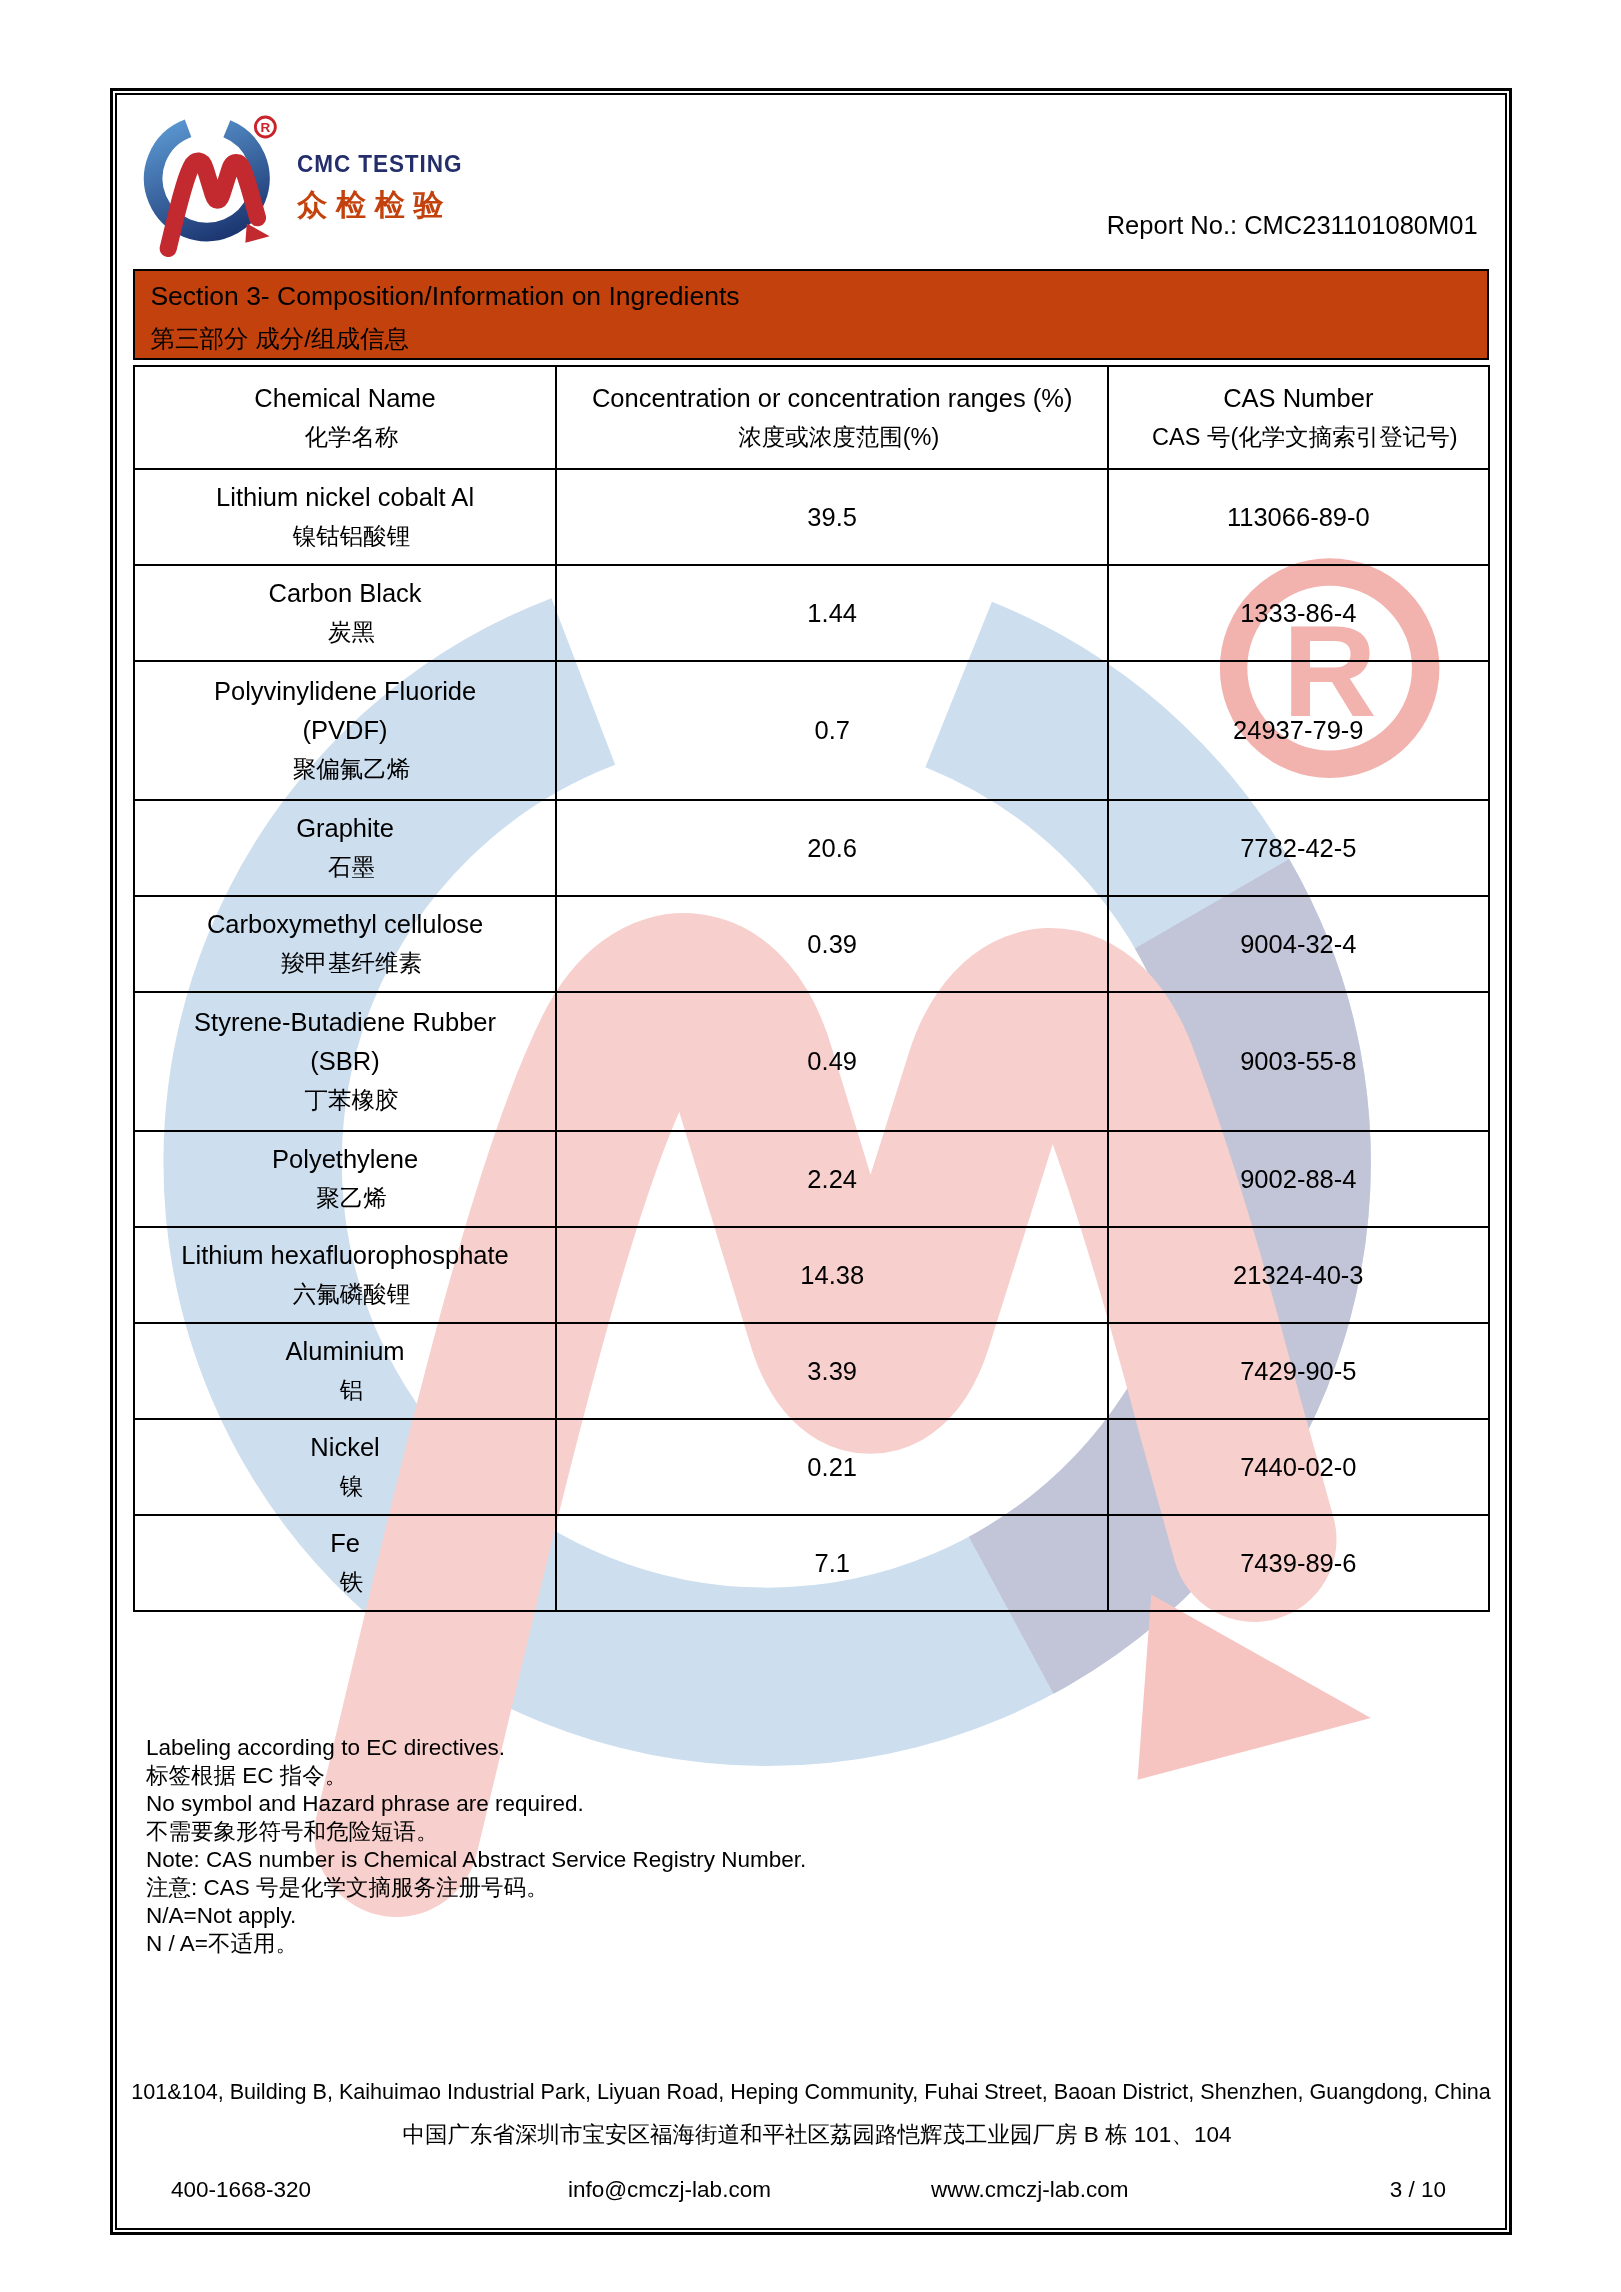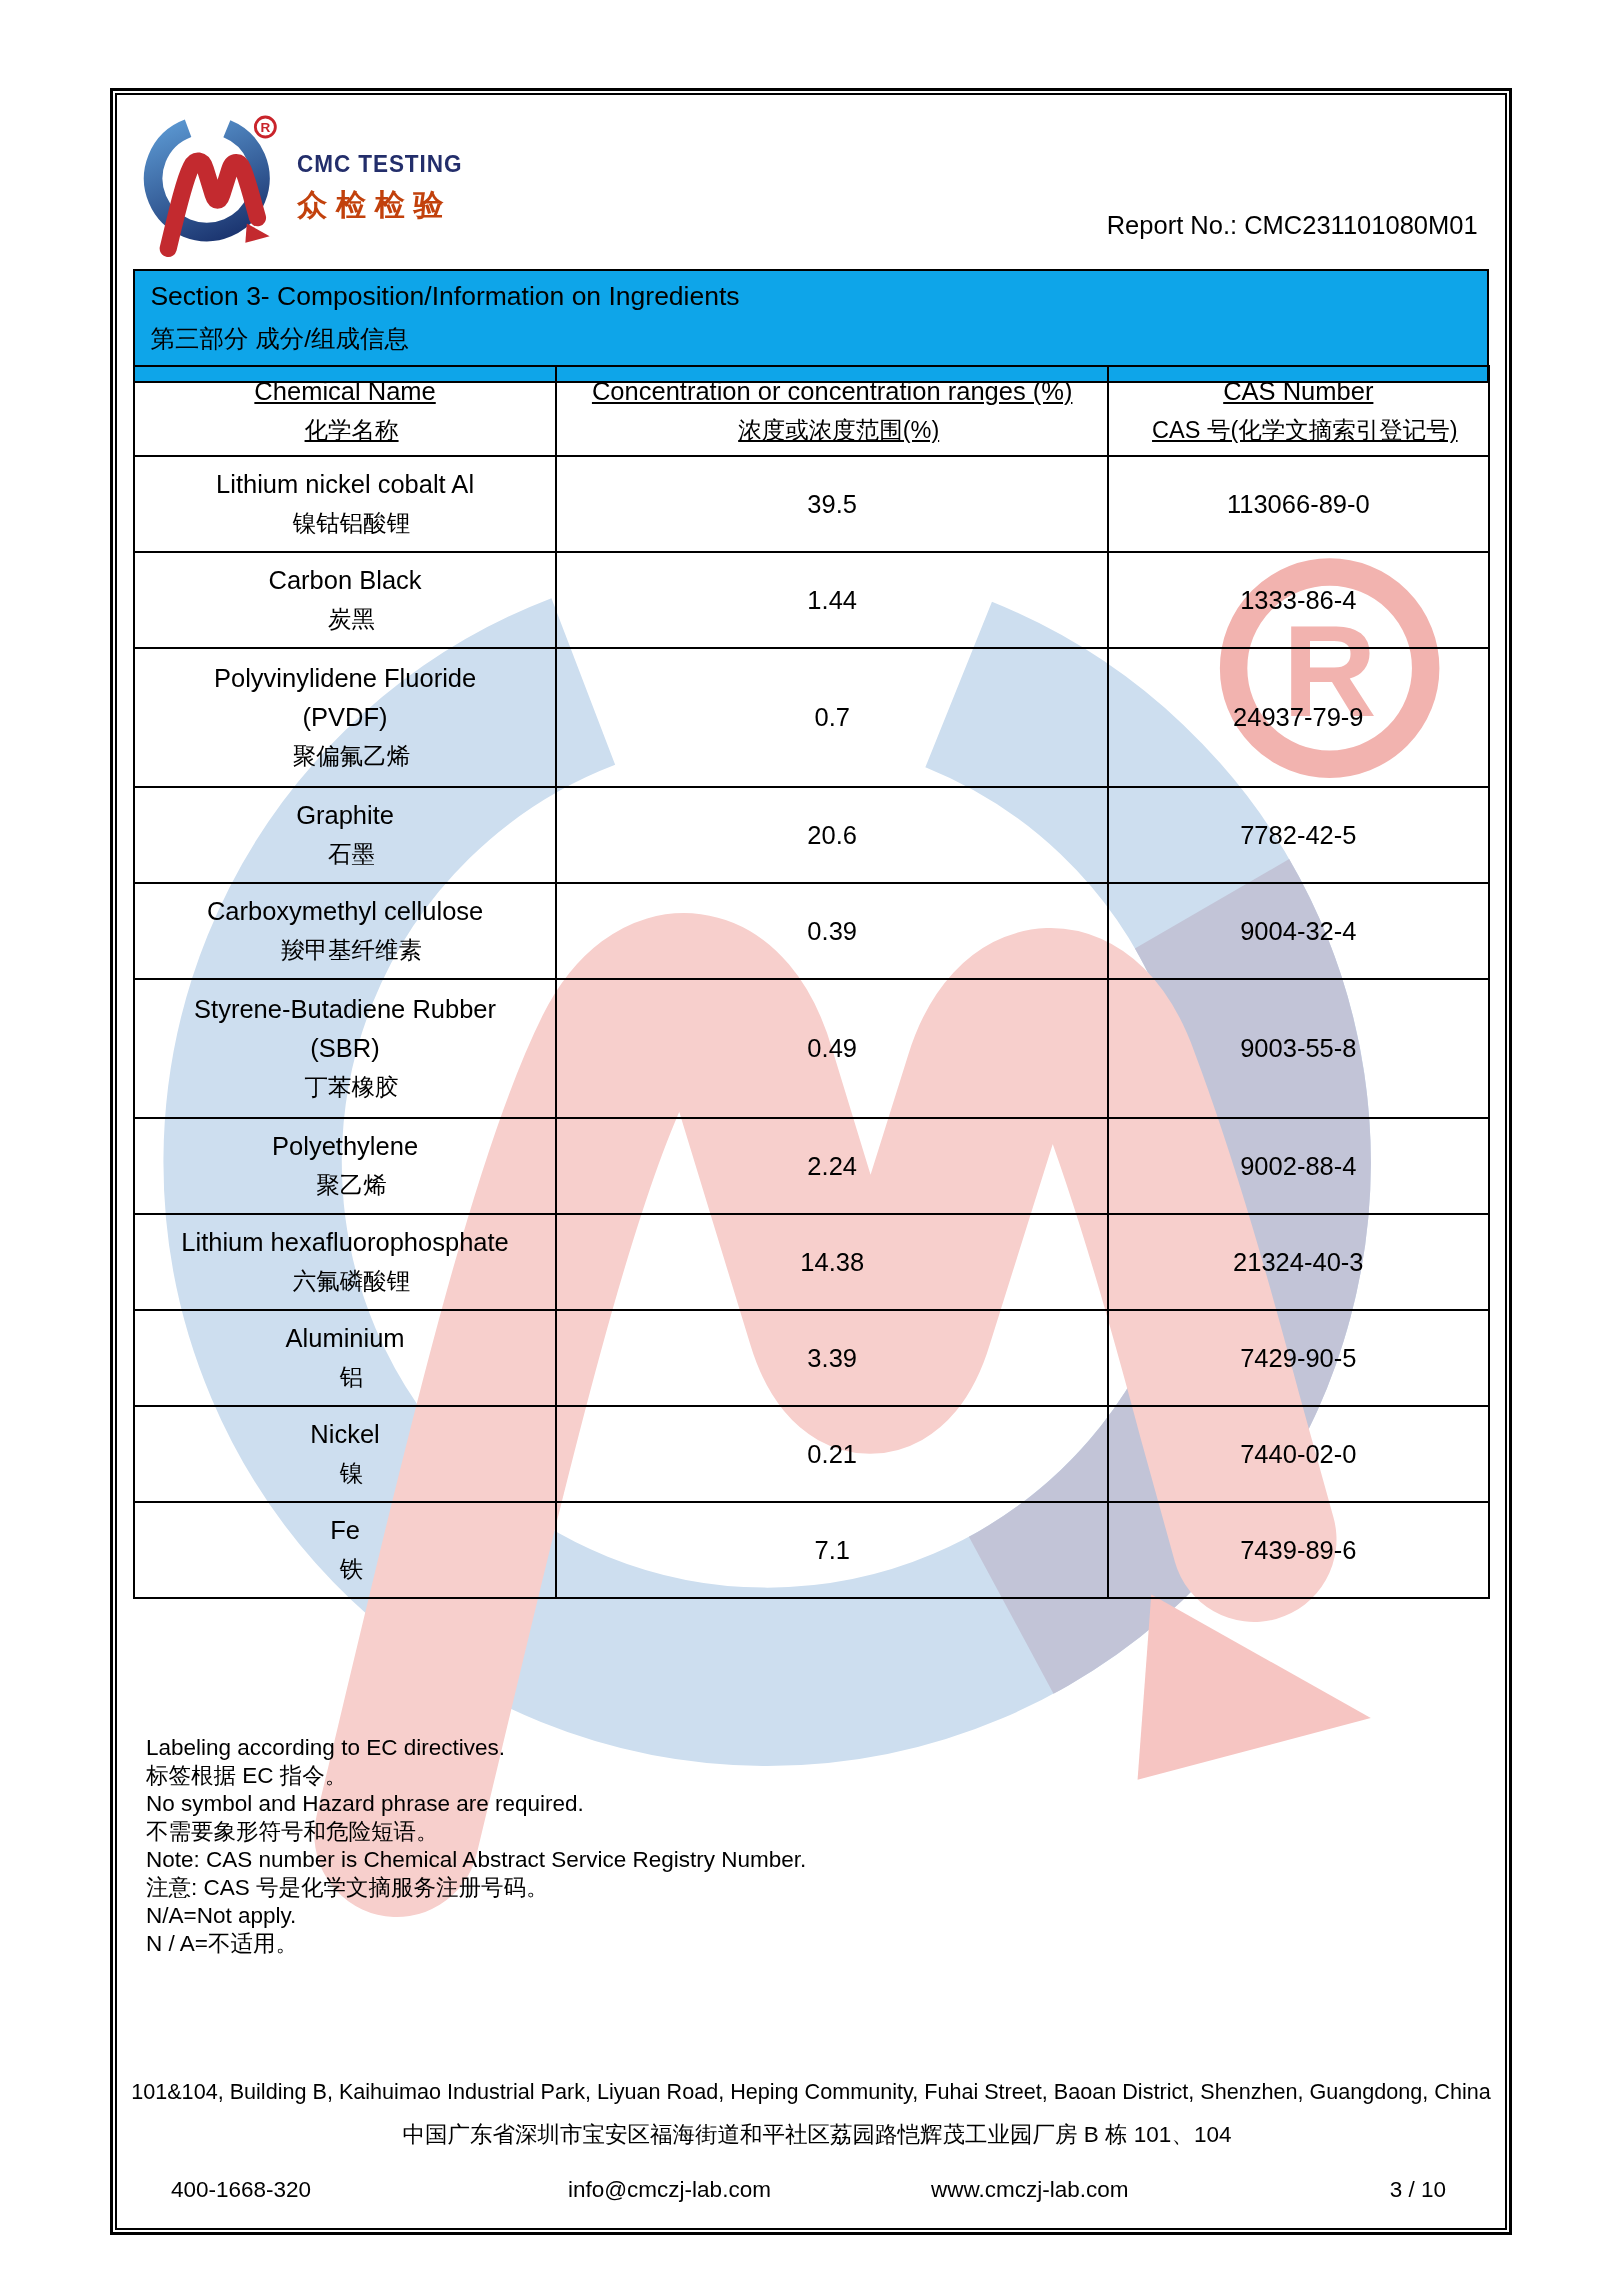--- a/index.html
+++ b/index.html
@@ -31,39 +31,39 @@
   .logo-header .m-stroke{stroke:#c32a2f;}
   .logo-header .m-tri{fill:#c32a2f;}
   .logo-header .reg-c{stroke:#c9242b;}
   .logo-header .reg-r{fill:#c9242b;}
   .wordmark{margin-left:13.7px;margin-top:43px;}
   .brand-en{font-size:24.5px;font-weight:bold;color:#232e6b;letter-spacing:1px;transform:scaleX(.92);transform-origin:left;}
   .brand-cn{font-size:30px;font-weight:bold;color:#c2410c;letter-spacing:8.8px;margin-top:6.9px;}
   .report-no{position:absolute;top:116px;right:27.4px;font-size:25.5px;z-index:2;}
   
   .section-bar{
-    position:absolute;top:174px;left:15.7px;right:15.7px;height:114px;
-    background:#0ea5e9;border:2px solid #000;z-index:2;box-sizing:border-box;
+    position:absolute;top:174px;left:15.7px;right:15.7px;height:91px;
+    background:#c2410c;border:2px solid #000;z-index:2;box-sizing:border-box;
     padding:9.8px 0 0 15.7px;
   }
   .section-en{font-size:26.5px;}
   .section-cn{font-size:24.5px;margin-top:9.8px;}
   
   table.comp{
     position:absolute;top:270px;left:15.7px;width:calc(100% - 31px);
     border-collapse:collapse;table-layout:fixed;z-index:2;background:transparent;
     border:2.9px solid #000;
   }
   table.comp td,table.comp th{
     border-left:2px solid #000;border-right:2px solid #000;
     border-top:2.9px solid #000;border-bottom:2.9px solid #000;
     vertical-align:middle;text-align:center;padding:0;font-weight:normal;
   }
   col.c1{width:31.2%;} col.c2{width:40.7%;} col.c3{width:28.1%;}
-  tr.hrow{height:90px;text-decoration:underline;} tr.h2{height:96px;} tr.h3{height:139px;padding-left:26px;}
+  tr.hrow{height:103px;} tr.h2{height:96px;} tr.h3{height:139px;padding-left:26px;}
   .en{font-size:25.5px;line-height:39px;}
   .cn{font-size:23.5px;line-height:39px;margin-left:13px;}
   .val{font-size:25.5px;}
   .abbr:empty{display:none;}
   
   .notes{position:absolute;top:1639px;left:29px;z-index:2;}
   .notes div{font-size:22.5px;line-height:28px;}
   
   .footer{position:absolute;left:0;right:0;bottom:21.6px;z-index:2;}
   .addr-en{font-size:21.6px;text-align:center;white-space:nowrap;}

